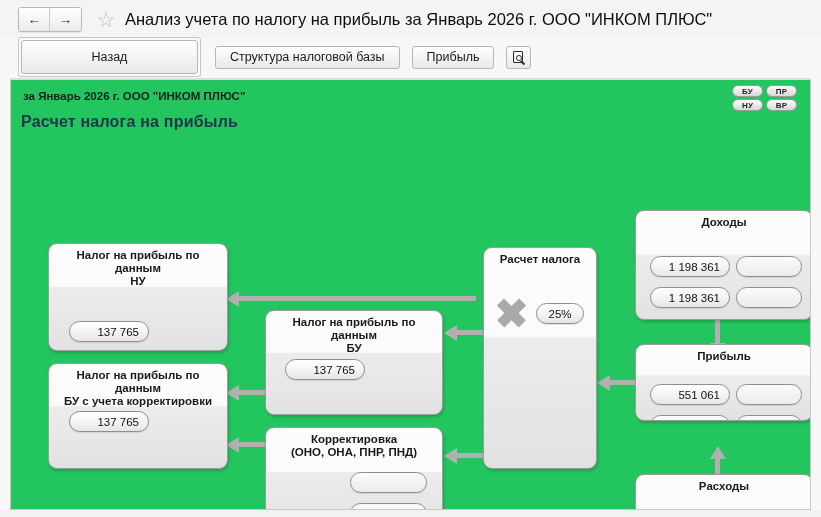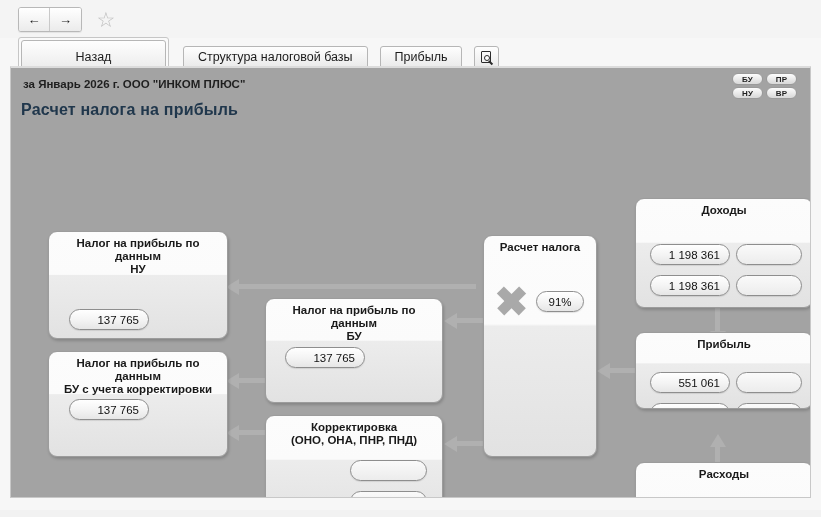--- a/index.html
+++ b/index.html
@@ -58,21 +58,21 @@
   }
   .btn {
     height: 23px;
     border: 1px solid #b6b6b6; border-radius: 3px;
     background: linear-gradient(#fefefe, #e9e9e9);
     font-size: 12.5px; color: #1b1b1b;
     display: flex; align-items: center; justify-content: center;
     padding: 0 14px;
     white-space: nowrap;
   }
-  .btn-back { width: 145px; padding: 16px; }
+  .btn-back { width: 177px; padding: 16px; }
   .btn-struct { margin-left: 14px; }
   .btn-print { margin-left: 12px; }
   .btn-icon { margin-left: 12px; width: 25px; padding: 0; }
   .magnifier {
     position: relative; width: 13px; height: 13px;
   }
   .magnifier .doc {
     position: absolute; left: 1px; top: 0; width: 10px; height: 12px;
     border: 1.4px solid #2b2b2b; border-radius: 1px;
   }
@@ -81,23 +81,23 @@
     border: 1.4px solid #2b2b2b; border-radius: 50%;
     background: #fff;
   }
   .magnifier .hdl {
     position: absolute; left: 9px; top: 9px; width: 5px; height: 1.6px;
     background: #2b2b2b; transform: rotate(45deg); transform-origin: left center;
   }
 
   
   .panel {
-    position: absolute; left: 10px; top: 66px;
+    position: absolute; left: 10px; top: 78px;
     width: 801px; height: 432px;
-    background: #a3a3a3;
+    background: #22c55e;
     border: 1px solid #c8c8c8;
     border-top: 2px solid #dcdcdc;
     overflow: hidden;
   }
   .panel-period {
     position: absolute; left: 12px; top: 10px;
     font-size: 11.5px; font-weight: bold; color: #1f1f1f;
   }
   .panel-heading {
     position: absolute; left: 10px; top: 33px;
@@ -194,20 +194,21 @@
 <body>
 
 <div id="app">
 
   <div class="titlebar">
     <div class="navbtns">
       <div class="navbtn">←</div>
       <div class="navbtn">→</div>
     </div>
     <div class="star">☆</div>
+    <div class="apptitle">Анализ учета по налогу на прибыль за Январь 2026 г. ООО "ИНКОМ ПЛЮС"</div>
   </div>
 
   <div class="toolbar">
     <div class="tb-wrap">
       <div class="btn btn-back">Назад</div>
     </div>
     <div class="btn btn-struct">Структура налоговой базы</div>
     <div class="btn btn-print">Прибыль</div>
     <div class="btn btn-icon">
       <span class="magnifier">
@@ -304,21 +305,21 @@
         <div class="pill empty" style="left:84px; top:44px; width:77px;"></div>
         <div class="pill empty" style="left:84px; top:75px; width:77px;"></div>
       </div>
 
       <div class="node" style="left:472px; top:167px; width:114px; height:222px;">
         <div class="node-title">Расчет налога</div>
         <div class="mult" style="left:12px; top:50px;">
           <i></i>
             <i></i>
         </div>
-        <div class="pill" style="left:52px; top:55px; width:48px;">91%</div>
+        <div class="pill" style="left:52px; top:55px; width:48px;">25%</div>
       </div>
 
       <div class="node" style="left:624px; top:130px; width:178px; height:110px;padding-left:7px;">
         <div class="node-title">Доходы</div>
         <div class="pill val" style="left:14px; top:45px; width:80px;">1 198 361</div>
         <div class="pill empty" style="left:100px; top:45px; width:66px;"></div>
         <div class="pill val" style="left:14px; top:76px; width:80px;">1 198 361</div>
         <div class="pill empty" style="left:100px; top:76px; width:66px;"></div>
       </div>
 

